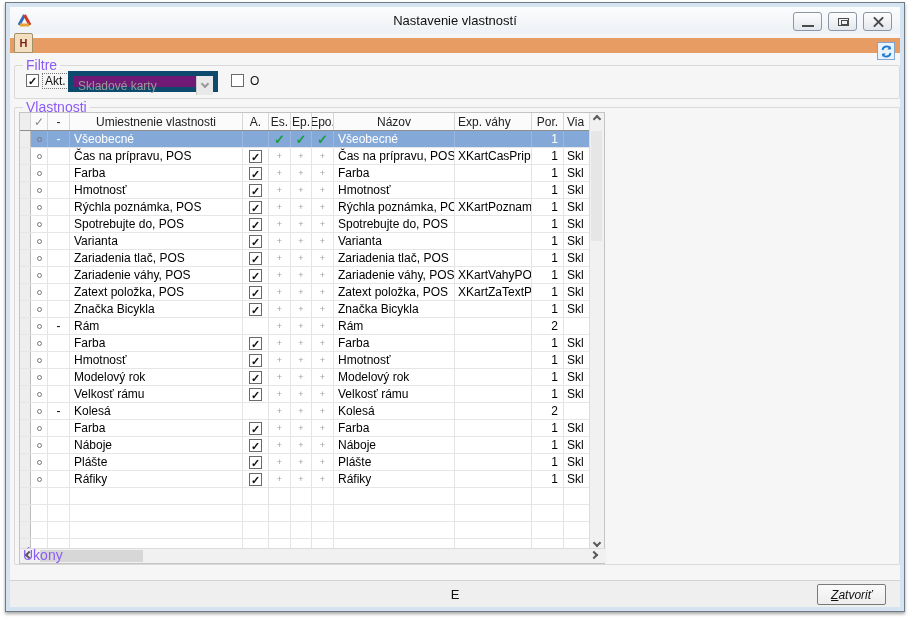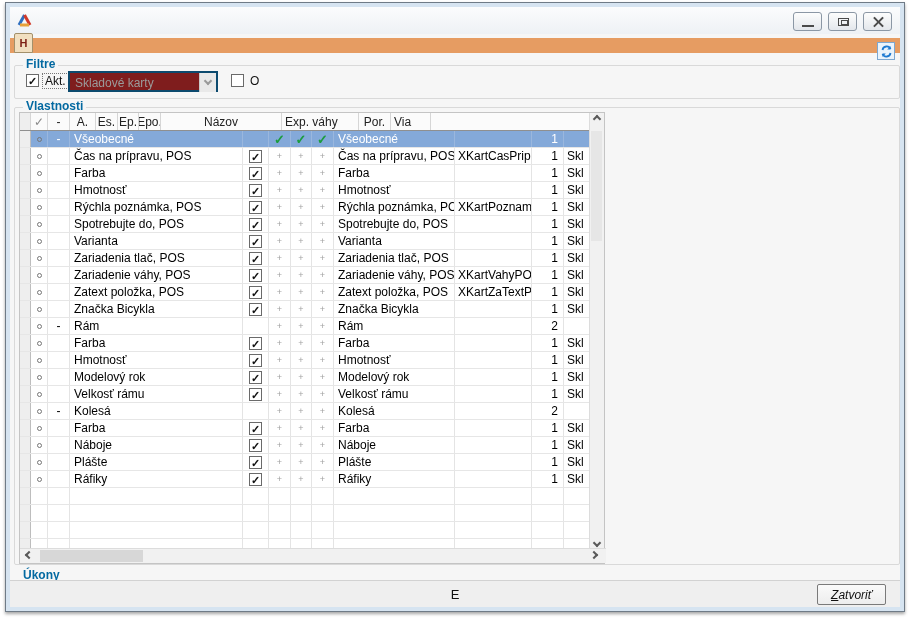--- a/index.html
+++ b/index.html
@@ -26,30 +26,30 @@
 
   
   .orange-bar { position:absolute; left:4px; right:4px; top:35px; height:15px; background:#e69c62; }
   .h-tab { position:absolute; left:8px; top:30px; width:19px; height:20px;
     background:#f1dfc0; border:1px solid #a3906b; border-radius:2px 2px 0 0;
     font-size:11px; font-weight:bold; color:#7d1f14; text-align:center; line-height:18px; }
   .refresh-btn { position:absolute; right:9px; top:39px; width:18px; height:18px;
     background:#eaf3fb; border:1px solid #7da7d0; display:flex; align-items:center; justify-content:center; }
 
   
-  .sec-label { position:absolute; font-size:12px; font-weight:bold; color:#0369a1; }
+  .sec-label { position:absolute; font-size:14px; font-weight:normal; color:#8b5cf6; }
   .group-box { position:absolute; border:1px solid #d9d9d9; border-radius:2px; background:#f6f6f6; }
 
   
   .cbx { display:inline-block; width:13px; height:13px; background:#fff; border:1px solid #6a6a6a;
     font-size:11px; font-weight:bold; line-height:12px; text-align:center; color:#111; }
   .flt-akt-box { position:absolute; left:20px; top:71px; }
   .flt-akt-lbl { position:absolute; left:37px; top:71px; font-size:12px; color:#111; outline:1px dotted #777; padding:0 2px; }
   .dropdown { position:absolute; left:62px; top:68px; width:150px; height:21px;
-    background:#7f1d1d; border:2px solid #0c4a6e; }
+    background:#701a75; border:5px solid #0c4a6e; }
   .dd-text { position:absolute; left:5px; top:3px; font-size:12px; color:#9b9b9b; }
   .dd-btn { position:absolute; right:0; top:0; width:17px; height:19px; background:#e9e9e9;
     border-left:1px solid #c9c9c9; display:flex; align-items:center; justify-content:center; }
   .flt-o-box { position:absolute; left:225px; top:71px; }
   .flt-o-lbl { position:absolute; left:244px; top:71px; font-size:12px; color:#111; }
 
   .chev { display:inline-block; width:6px; height:6px; border-right:2px solid #5a5a5a; border-bottom:2px solid #5a5a5a; }
   .chev.down { transform:rotate(45deg); margin-top:-3px; }
   .chev.up { transform:rotate(225deg); margin-bottom:-3px; }
   .chev.left { transform:rotate(135deg); margin-left:3px; }
@@ -104,20 +104,21 @@
 
 <div class="page">
   <div class="window">
 
     <div class="titlebar">
       <svg class="app-icon" viewBox="0 0 17 17">
         <path d="M8.5 3 L3 13" stroke="#2f6fbf" stroke-width="3" fill="none"></path>
         <path d="M8.5 3 L14 13" stroke="#d03a2a" stroke-width="3" fill="none"></path>
         <path d="M4 13 L13 13" stroke="#e8a23a" stroke-width="3" fill="none"></path>
       </svg>
+      <div class="title">Nastavenie vlastností</div>
       <div class="cap-btns">
         <div class="cap-btn">
             <span class="glyph-min"></span>
           </div>
         <div class="cap-btn">
             <span class="glyph-max"></span>
           </div>
         <div class="cap-btn">
             <span class="glyph-x1"></span>
             <span class="glyph-x2"></span>
@@ -151,20 +152,21 @@
 
     <div class="group-box" style="left:8px; top:104px; width:886px; height:458px;"></div>
     <div class="sec-label" style="left:17px; top:96px; background:#f6f6f6; padding:0 3px;">Vlastnosti</div>
 
     <div class="tbl">
       <div class="tbl-grid">
         <div class="thead">
           <div class="cell col-handle"></div>
         <div class="cell h col-sel">✓</div>
             <div class="cell h col-grp">-</div>
+            <div class="cell h col-um">Umiestnenie vlastnosti</div>
             <div class="cell h col-a">A.</div>
             <div class="cell h col-es">Es.</div>
             <div class="cell h col-ep">Ep.</div>
             <div class="cell h col-epo">Epo.</div>
             <div class="cell h col-naz">Názov</div>
             <div class="cell h col-exp">Exp. váhy</div>
             <div class="cell h col-por">Por.</div>
             <div class="cell h col-via">Via</div>
           </div>
         <div>
@@ -603,21 +605,21 @@
         <span class="chev down"></span>
       </div>
       <div class="vs-thumb"></div>
       <div class="hscroll">
         <span class="chev left hs-left"></span>
         <div class="hs-thumb"></div>
         <span class="chev right hs-right"></span>
       </div>
     </div>
 
-    <div class="sec-label" style="left:17px; top:565px;">Úkony</div>
+    <div class="sec-label" style="left:17px; top:544px;">Úkony</div>
     <div class="footer">
       <div class="e-label">E</div>
       <div class="close-btn">
           <span>Zatvoriť</span>
         </div>
     </div>
 
   </div>
 </div>
 

